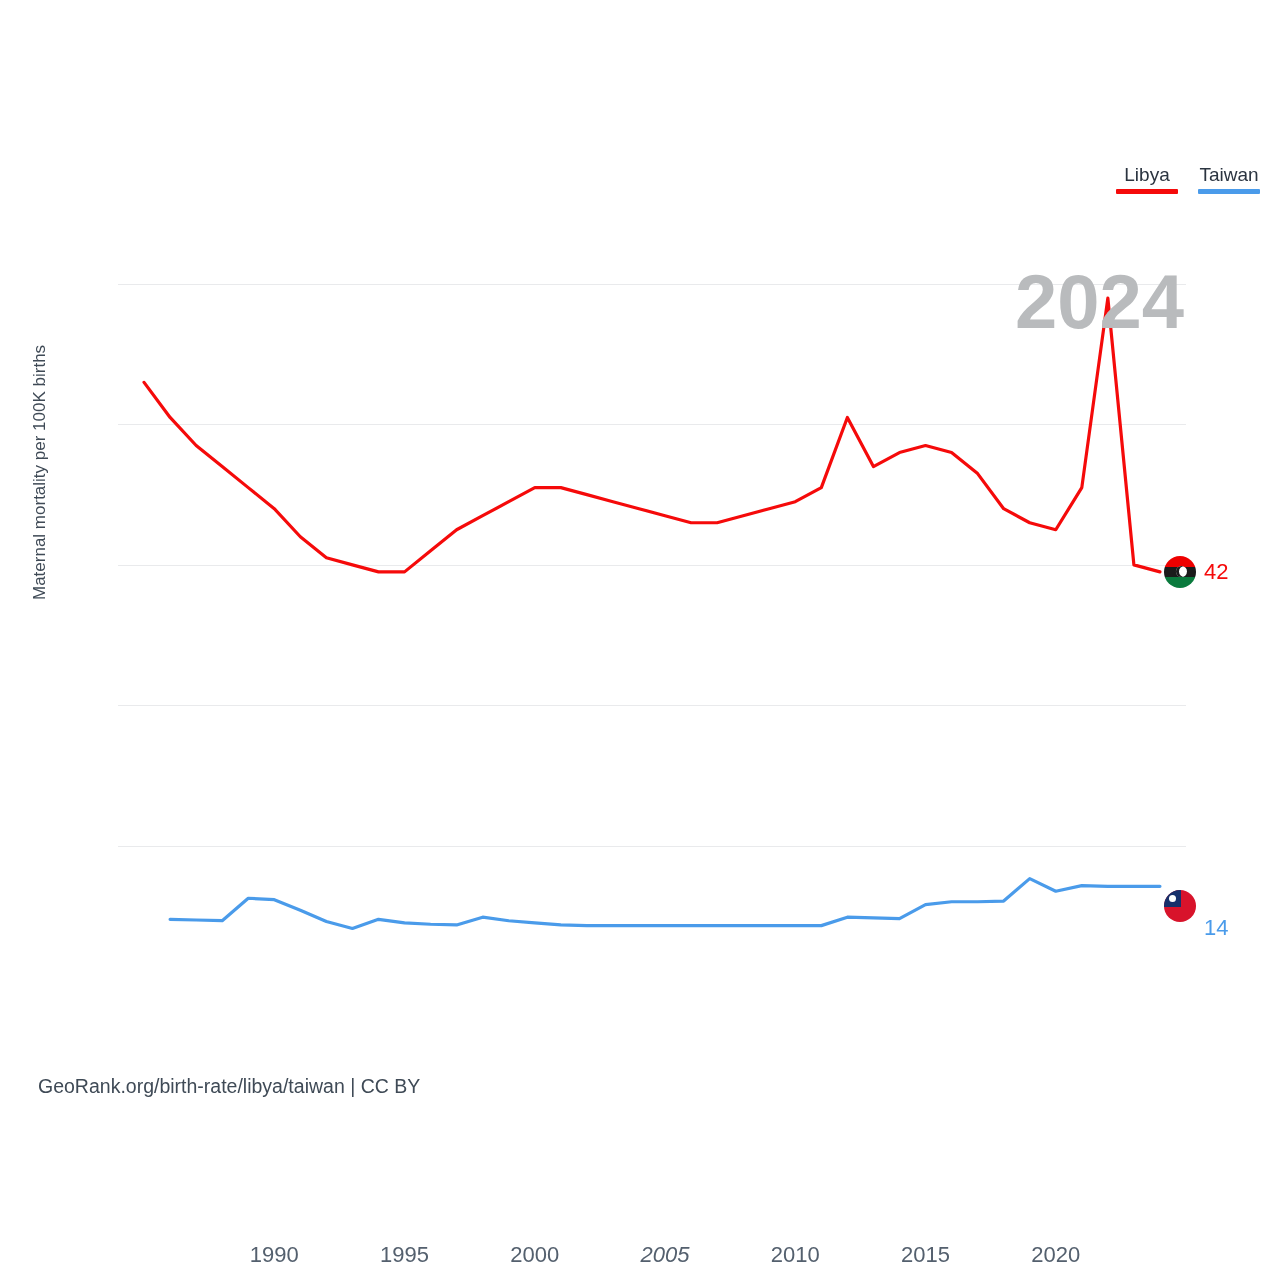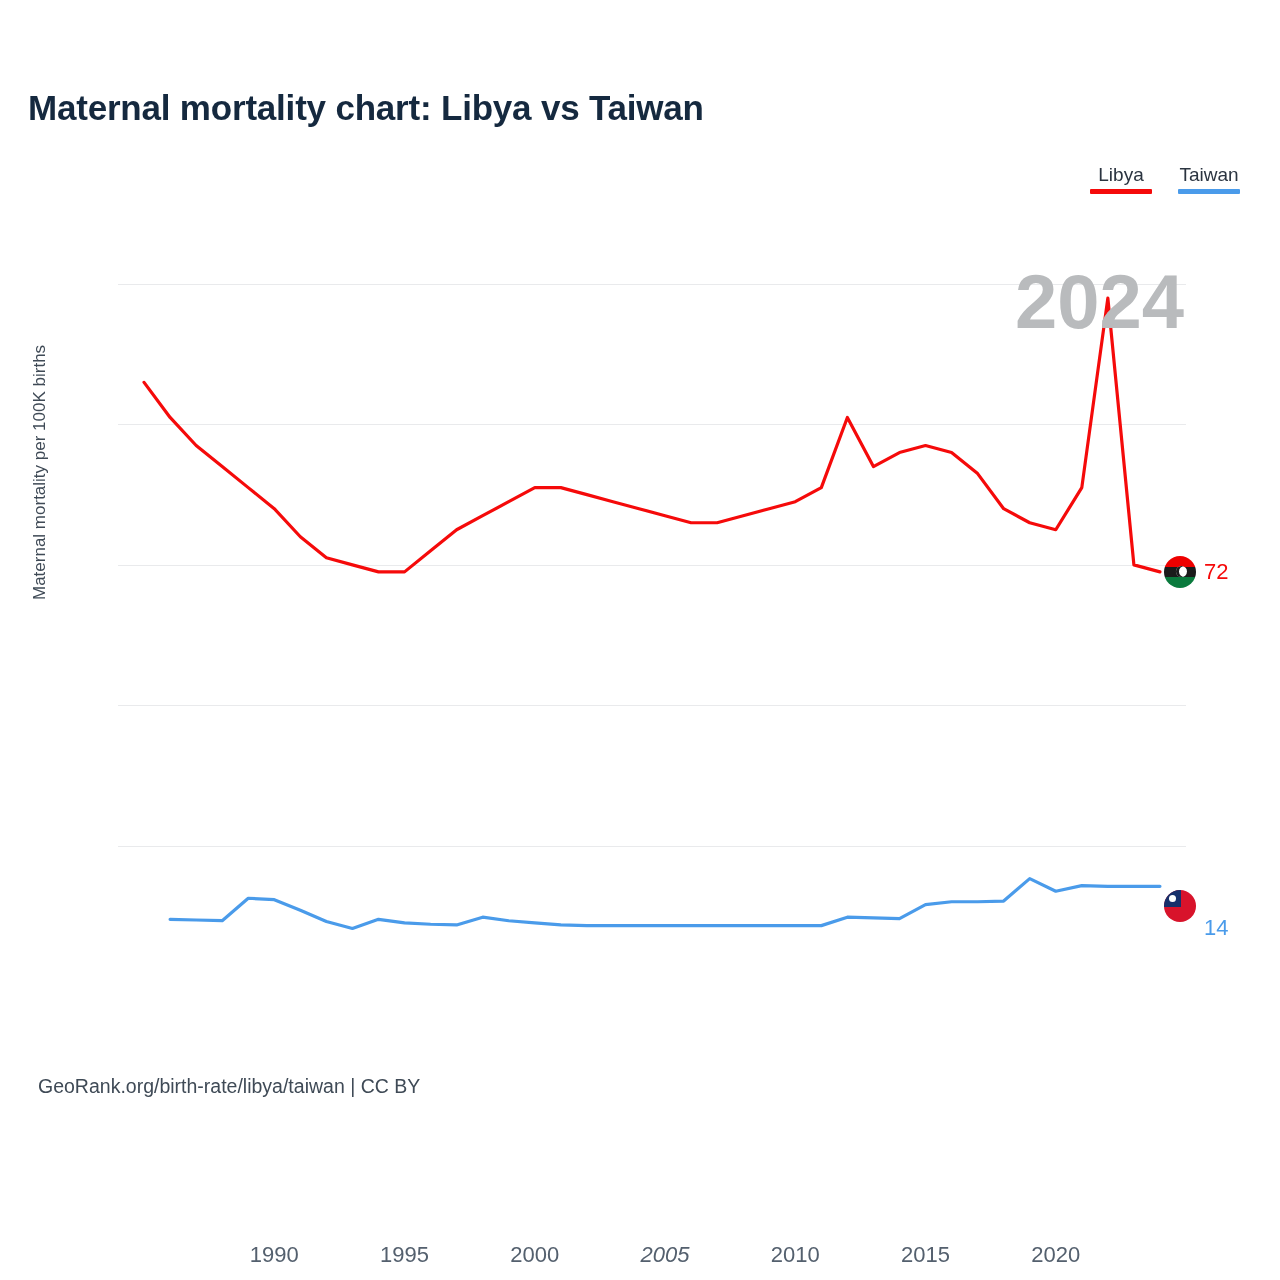--- a/index.html
+++ b/index.html
@@ -23,24 +23,24 @@
     position: absolute;
     left: 28px;
     top: 88px;
     font-size: 35px;
     font-weight: bold;
     color: #15293f;
     letter-spacing: -0.2px;
   }
   .legend {
     position: absolute;
-    right: 40px;
+    right: 20px;
     top: 164px;
     display: flex;
-    gap: 26px;
+    gap: 20px;
     align-items: flex-start;
   }
   .legend-item {
     display: flex;
     flex-direction: column;
     align-items: center;
   }
   .legend-label {
     font-size: 19px;
     color: #2b3440;
@@ -163,21 +163,20 @@
   }
   .footer .src2 {
     margin-top: 8px;
   }
 </style>
 </head>
 <body>
 
 <div class="page">
 
-  <div class="chart-title">Maternal mortality chart: Libya vs Taiwan</div>
 
   <div class="legend">
     <div class="legend-item">
       <div class="legend-label">Libya</div>
       <div class="legend-swatch" id="sw0" style="background: rgb(245, 10, 10);"></div>
     </div>
     <div class="legend-item">
       <div class="legend-label">Taiwan</div>
       <div class="legend-swatch" id="sw1" style="background: rgb(74, 155, 234);"></div>
     </div>
@@ -207,21 +206,21 @@
 
     <svg class="lines" id="series-svg" width="1068" height="730">
         <polyline points="26.05,126.35 52.10,161.44 78.15,189.52 104.20,210.58 130.24,231.63 156.29,252.69 182.34,280.77 208.39,301.83 234.44,308.85 260.49,315.87 286.54,315.87 312.59,294.81 338.63,273.75 364.68,259.71 390.73,245.67 416.78,231.63 442.83,231.63 468.88,238.65 494.93,245.67 520.98,252.69 547.02,259.71 573.07,266.73 599.12,266.73 625.17,259.71 651.22,252.69 677.27,245.67 703.32,231.63 729.37,161.44 755.41,210.58 781.46,196.54 807.51,189.52 833.56,196.54 859.61,217.60 885.66,252.69 911.71,266.73 937.76,273.75 963.80,231.63 989.85,42.12 1015.90,308.85 1041.95,315.87" fill="none" stroke="#f50a0a" stroke-width="3.2" stroke-linejoin="round" stroke-linecap="round"></polyline>
         <polyline points="52.10,663.32 78.15,664.02 104.20,664.72 130.24,642.26 156.29,643.66 182.34,654.19 208.39,665.42 234.44,672.44 260.49,663.32 286.54,666.83 312.59,668.23 338.63,668.93 364.68,661.21 390.73,664.72 416.78,666.83 442.83,668.93 468.88,669.63 494.93,669.63 520.98,669.63 547.02,669.63 573.07,669.63 599.12,669.63 625.17,669.63 651.22,669.63 677.27,669.63 703.32,669.63 729.37,661.21 755.41,661.91 781.46,662.62 807.51,648.58 833.56,645.77 859.61,645.77 885.66,645.07 911.71,622.61 937.76,635.24 963.80,629.63 989.85,630.33 1015.90,630.33 1041.95,630.33" fill="none" stroke="#4a9bea" stroke-width="3.2" stroke-linejoin="round" stroke-linecap="round"></polyline>
       </svg>
 
     <div class="endpoint" id="ep0" style="left: 1045.95px; top: 299.865px;">
       <div class="flag flag-libya">
           <div class="crescent"></div>
         </div>
-      <div class="endpoint-value" style="color: rgb(245, 10, 10);">72</div>
+      <div class="endpoint-value" style="color: rgb(245, 10, 10);">42</div>
     </div>
     <div class="endpoint" id="ep1" style="left: 1045.95px; top: 614.327px;">
       <div class="flag flag-taiwan">
           <div class="canton"></div>
           <div class="sun"></div>
         </div>
       <div class="endpoint-value" style="color: rgb(74, 155, 234); margin-top: 45px;">14</div>
     </div>
   </div>
 

